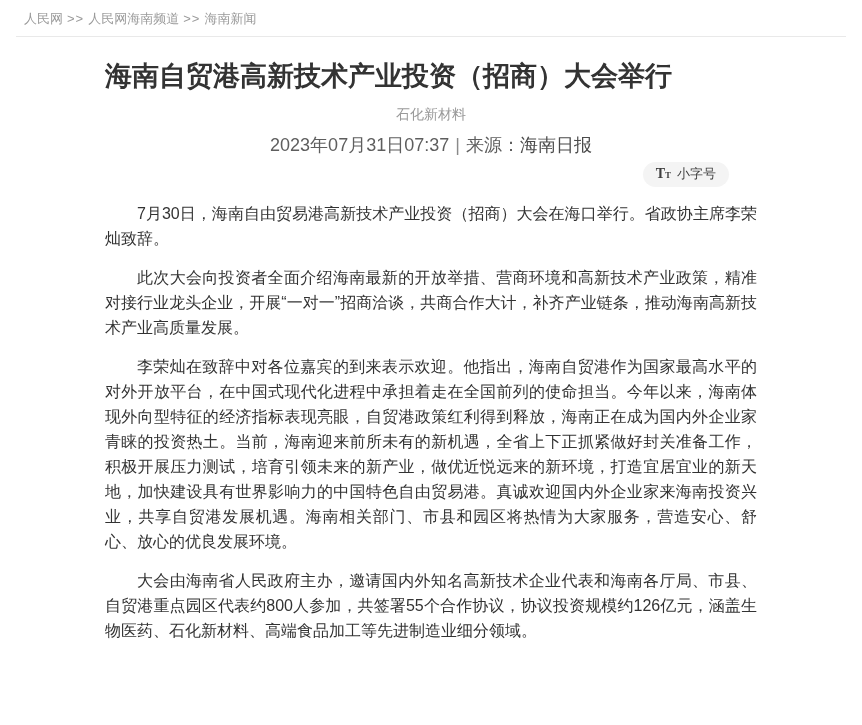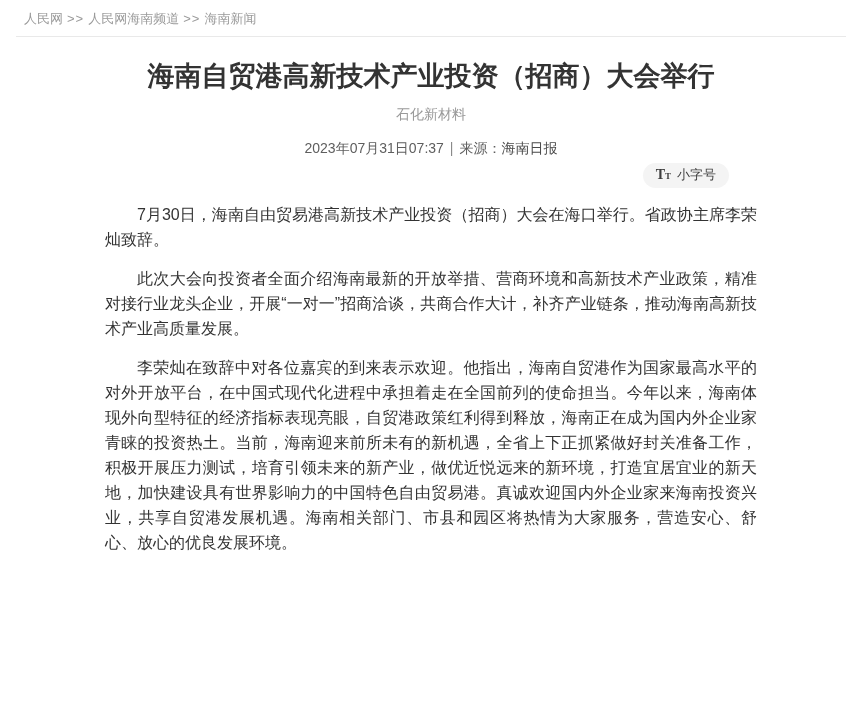--- a/index.html
+++ b/index.html
@@ -23,36 +23,36 @@
   .crumb-link { color: #9a9a9a; text-decoration: none; cursor: pointer; }
   .crumb-sep { color: #9a9a9a; margin: 0 4px; letter-spacing: 1px; }
 
   
   .content {
     width: 652px;
     margin: 0 auto;
   }
   .article-title {
     margin: 22px 0 0 0;
-    text-align: center;
+    text-align: left;
     font-size: 27px;
     line-height: 34px;
     font-weight: bold;
     color: #333333;
   }
   .article-subtitle {
     margin-top: 13px;
     text-align: center;
     font-size: 14px;
     color: #999999;
   }
   .article-meta {
-    margin-top: 16px;
+    margin-top: 9px;
     text-align: center;
-    font-size: 14px;
+    font-size: 18px;
     color: #5e5e5e;
   }
   .meta-sep { margin: 0 6px; color: #8a8a8a; }
   .meta-source-link { color: #4a4a4a; text-decoration: none; cursor: pointer; }
 
   .tool-row {
     margin-top: 5px;
     display: flex;
     justify-content: flex-end;
     padding-right: 28px;
@@ -104,15 +104,16 @@
       <span class="ft-big">T</span>
         <span class="ft-small">T</span>
         <span>小字号</span>
     </button>
   </div>
 
   <div class="article-body">
     <p>7月30日，海南自由贸易港高新技术产业投资（招商）大会在海口举行。省政协主席李荣灿致辞。</p>
     <p>此次大会向投资者全面介绍海南最新的开放举措、营商环境和高新技术产业政策，精准对接行业龙头企业，开展“一对一”招商洽谈，共商合作大计，补齐产业链条，推动海南高新技术产业高质量发展。</p>
     <p>李荣灿在致辞中对各位嘉宾的到来表示欢迎。他指出，海南自贸港作为国家最高水平的对外开放平台，在中国式现代化进程中承担着走在全国前列的使命担当。今年以来，海南体现外向型特征的经济指标表现亮眼，自贸港政策红利得到释放，海南正在成为国内外企业家青睐的投资热土。当前，海南迎来前所未有的新机遇，全省上下正抓紧做好封关准备工作，积极开展压力测试，培育引领未来的新产业，做优近悦远来的新环境，打造宜居宜业的新天地，加快建设具有世界影响力的中国特色自由贸易港。真诚欢迎国内外企业家来海南投资兴业，共享自贸港发展机遇。海南相关部门、市县和园区将热情为大家服务，营造安心、舒心、放心的优良发展环境。</p>
+    <p>大会由海南省人民政府主办，邀请国内外知名高新技术企业代表和海南各厅局、市县、自贸港重点园区代表约800人参加，共签署55个合作协议，协议投资规模约126亿元，涵盖生物医药、石化新材料、高端食品加工等先进制造业细分领域。</p>
   </div>
 
 </div>
 
 </body></html>

